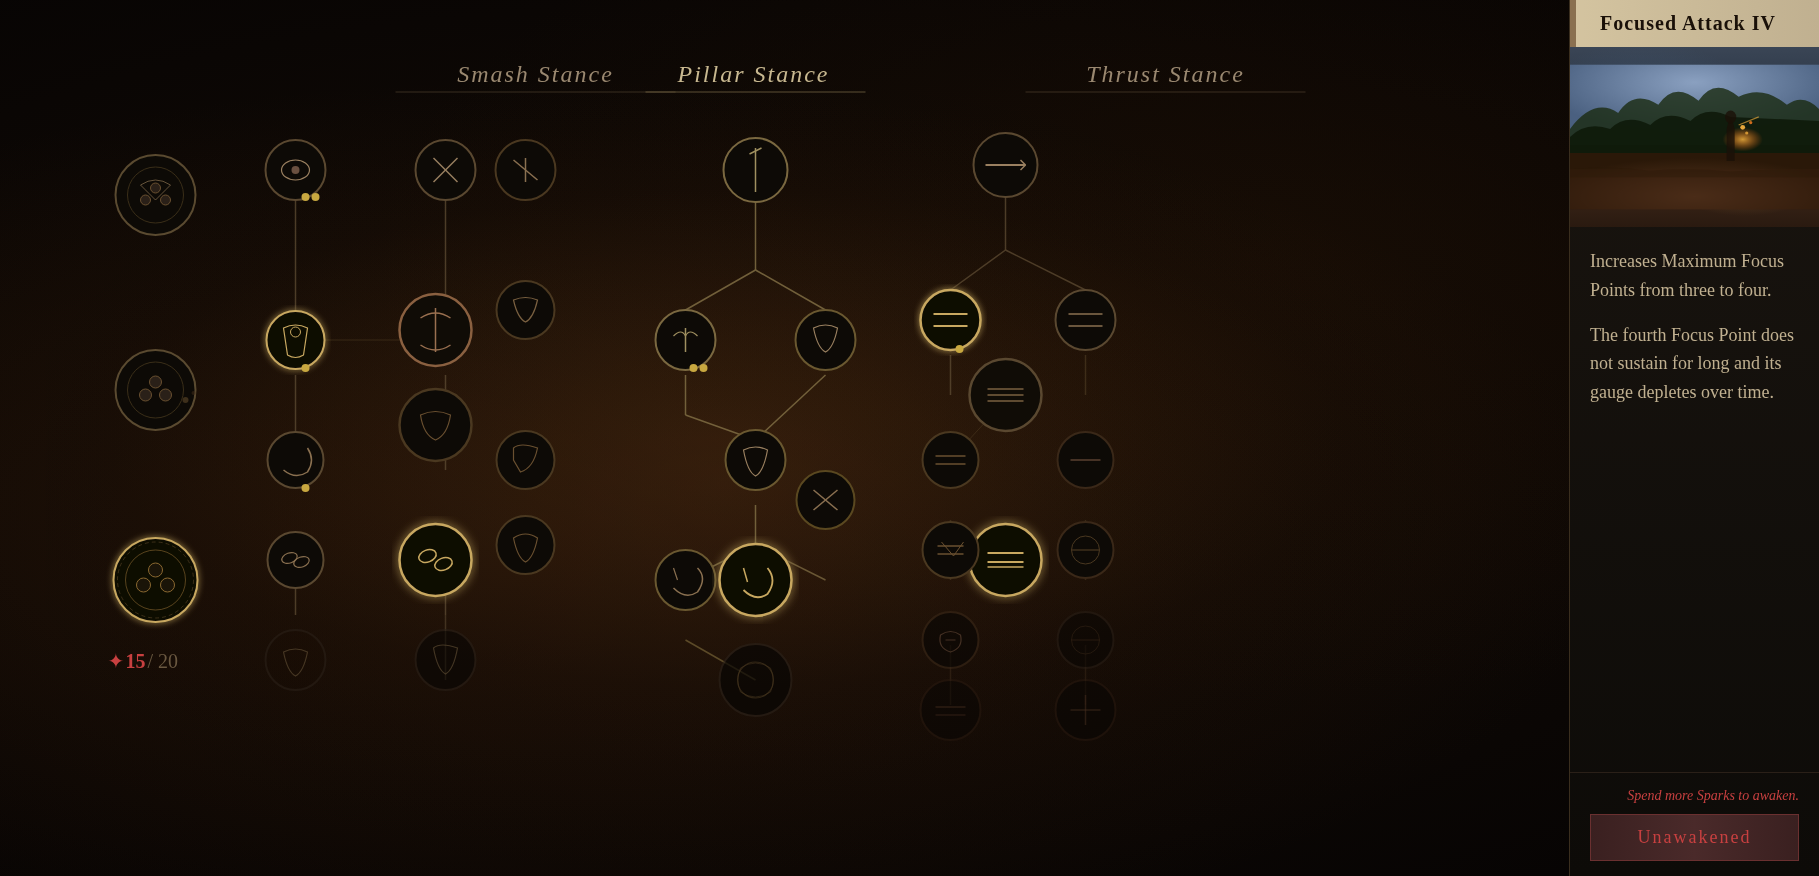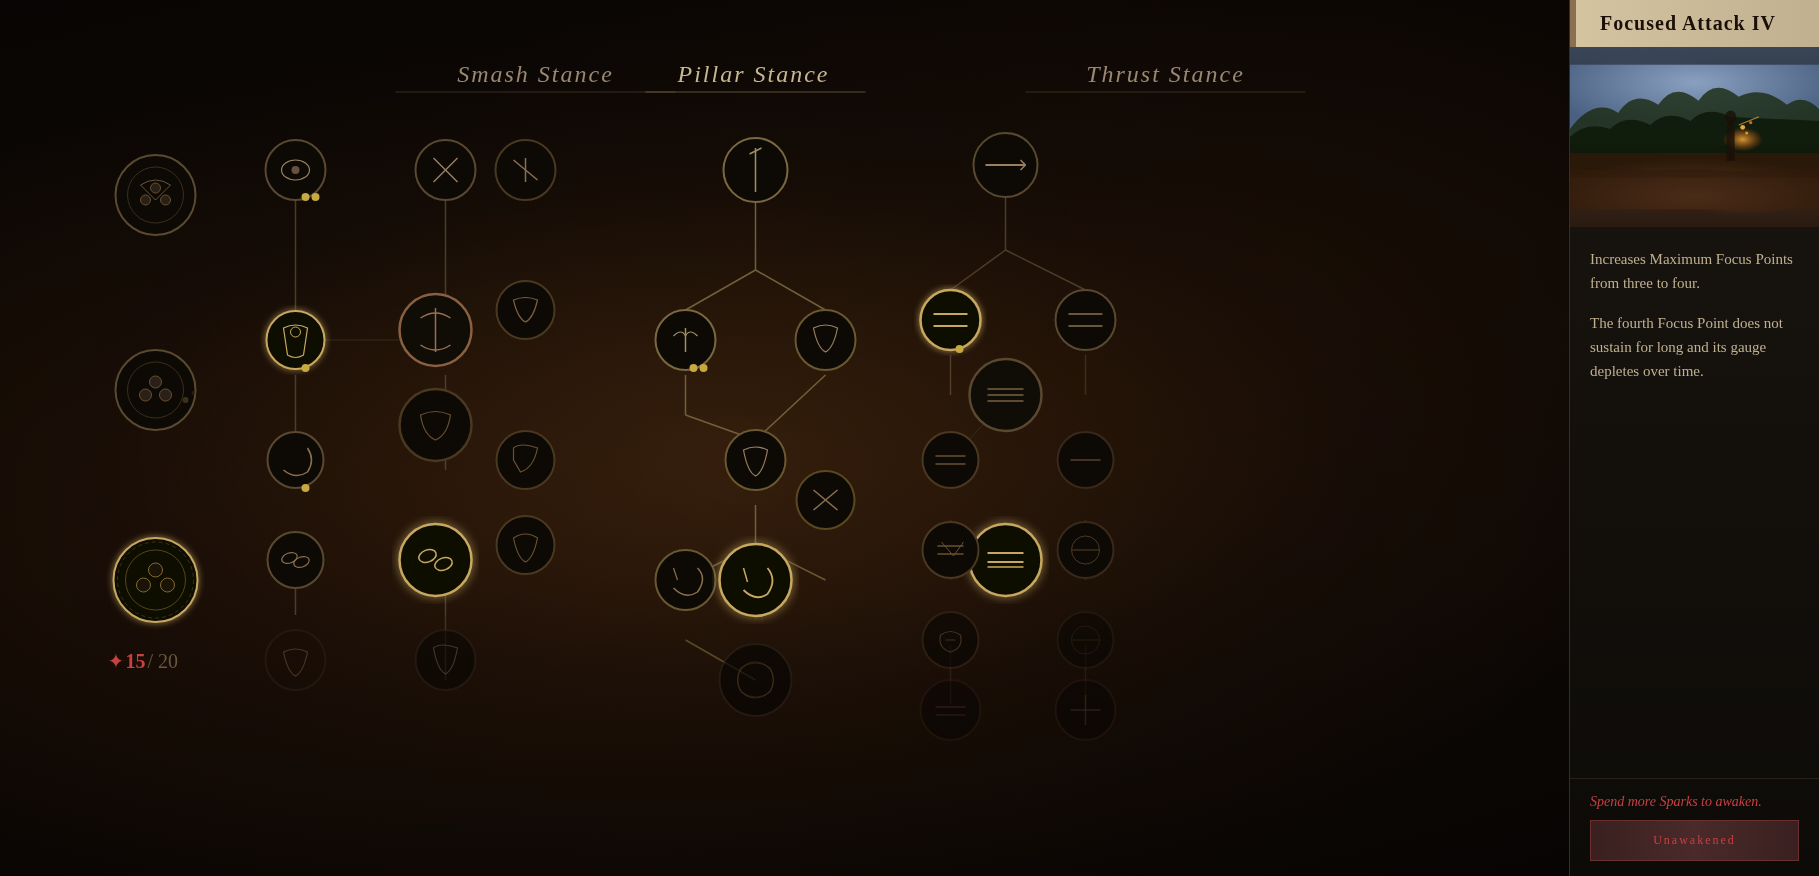--- a/index.html
+++ b/index.html
@@ -92,49 +92,49 @@
       inset: 0;
       background:
         radial-gradient(ellipse at 70% 60%, rgba(255,180,80,0.4) 0%, transparent 40%),
         radial-gradient(ellipse at 30% 40%, rgba(100,150,200,0.2) 0%, transparent 50%),
         linear-gradient(180deg, #3a4555 0%, #2a3545 30%, #4a3020 60%, #2a1a10 100%);
     }
 
     .info-description {
       padding: 20px;
       color: #c0b090;
-      font-size: 15px;
+      font-size: 18px;
       line-height: 1.6;
       flex: 1;
     }
 
     .info-description p {
       margin-bottom: 16px;
     }
 
     .info-bottom {
       padding: 15px 20px;
       border-top: 1px solid #2a2018;
     }
 
     .awaken-prompt {
       color: #c84040;
       font-size: 14px;
-      text-align: left;
+      text-align: right;
       margin-bottom: 10px;
       font-style: italic;
     }
 
     .unawakened-btn {
       width: 100%;
       padding: 12px;
       background: linear-gradient(90deg, #3a2020 0%, #4a2a2a 50%, #3a2020 100%);
       border: 1px solid #6a3030;
       color: #c84040;
-      font-size: 12px;
+      font-size: 18px;
       font-family: 'Georgia', serif;
       letter-spacing: 2px;
       text-align: center;
       cursor: pointer;
     }
 
     
     .skill-tree-svg {
       position: absolute;
       inset: 0;

